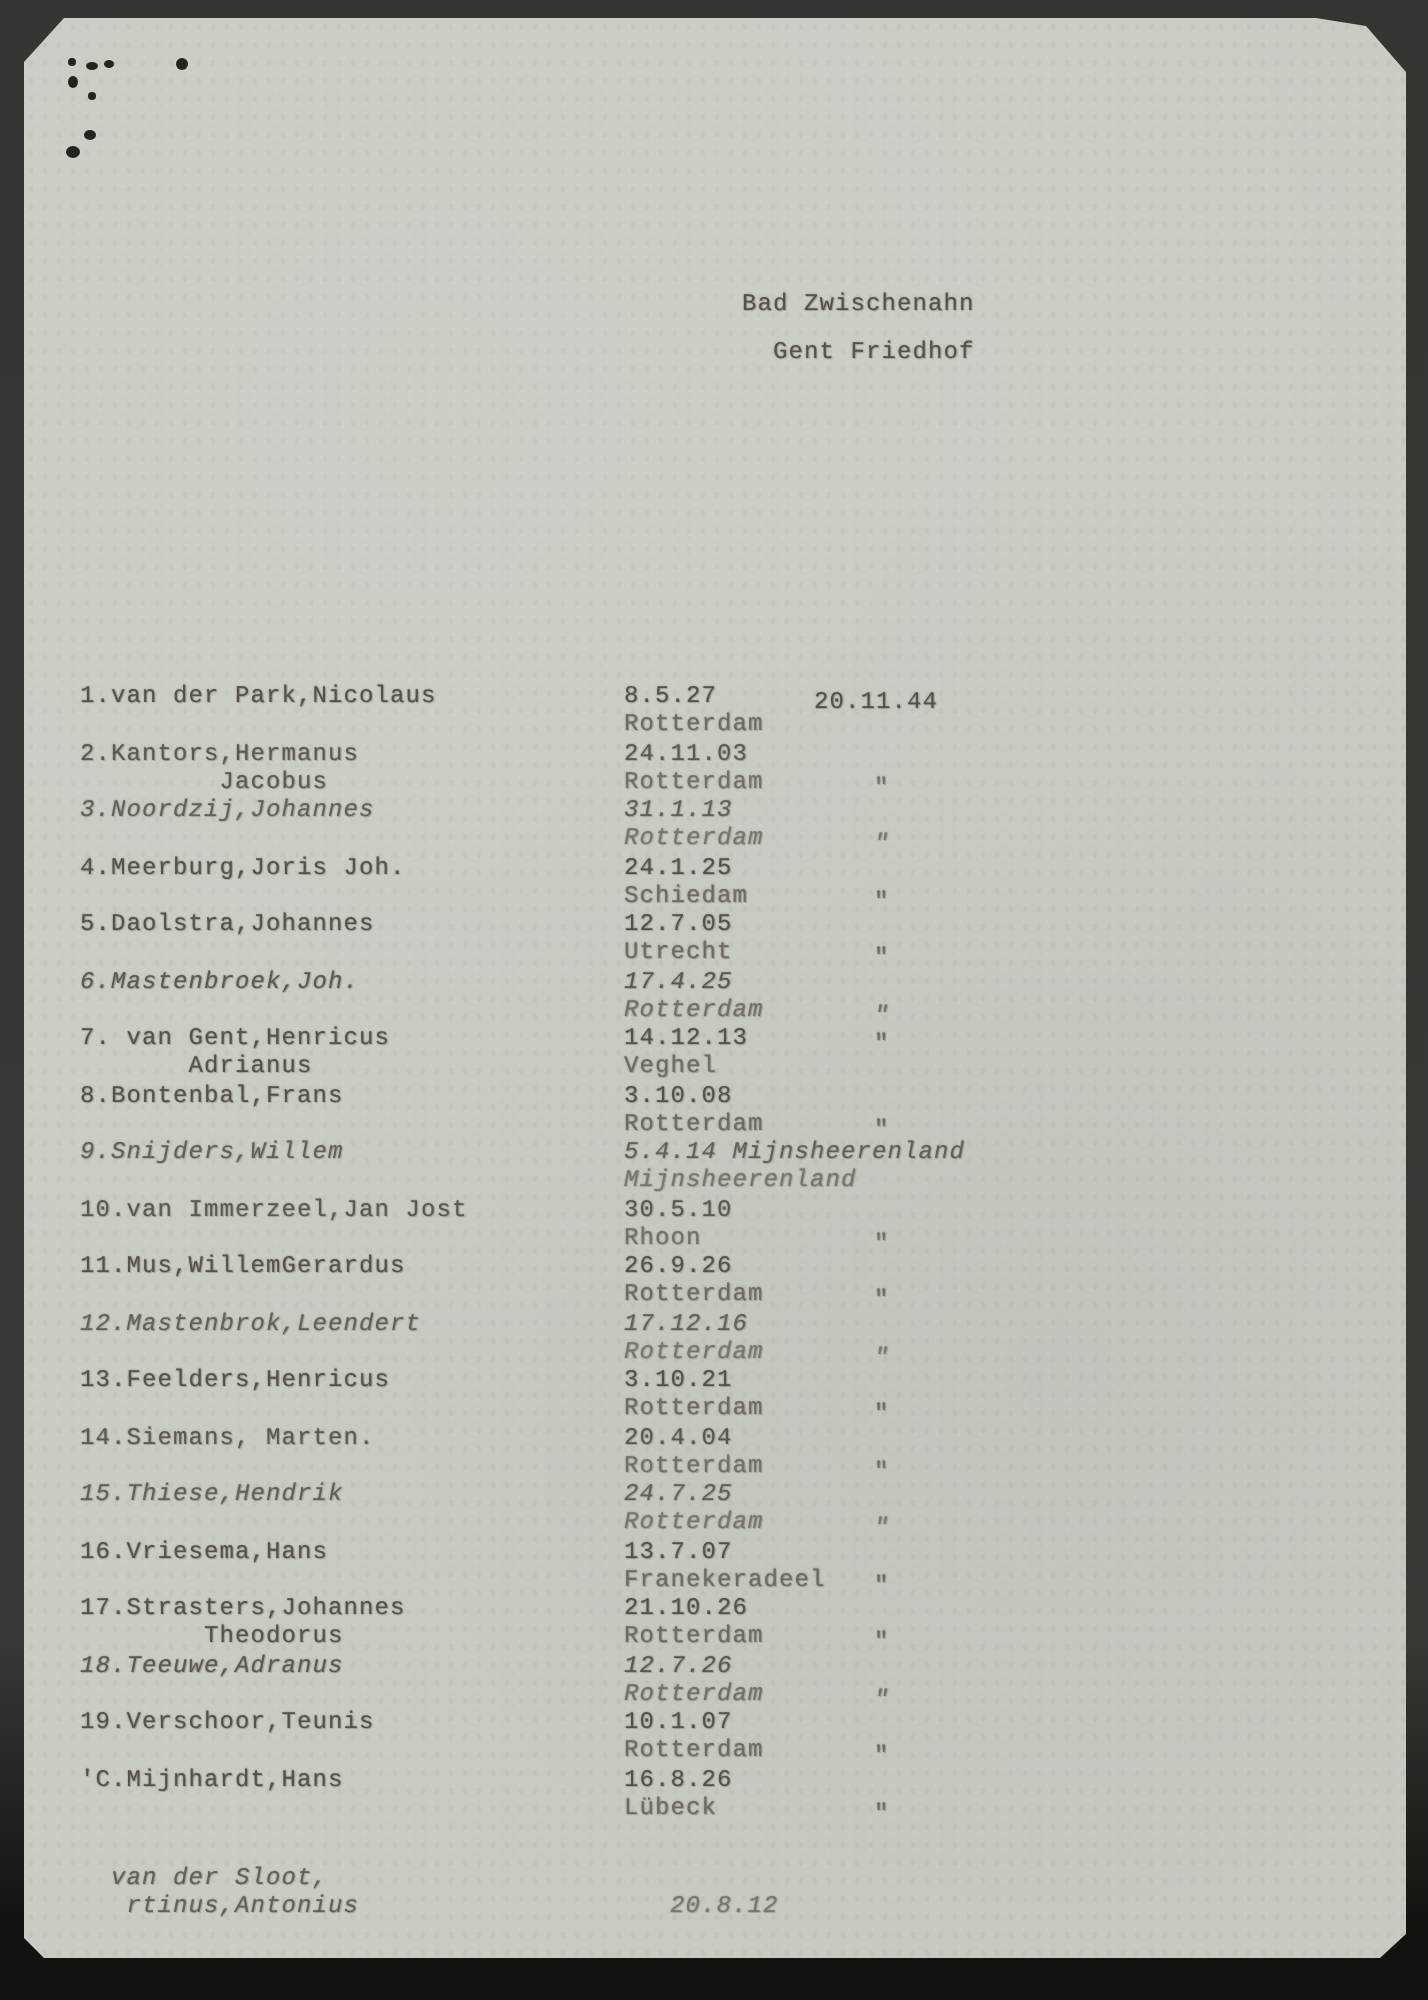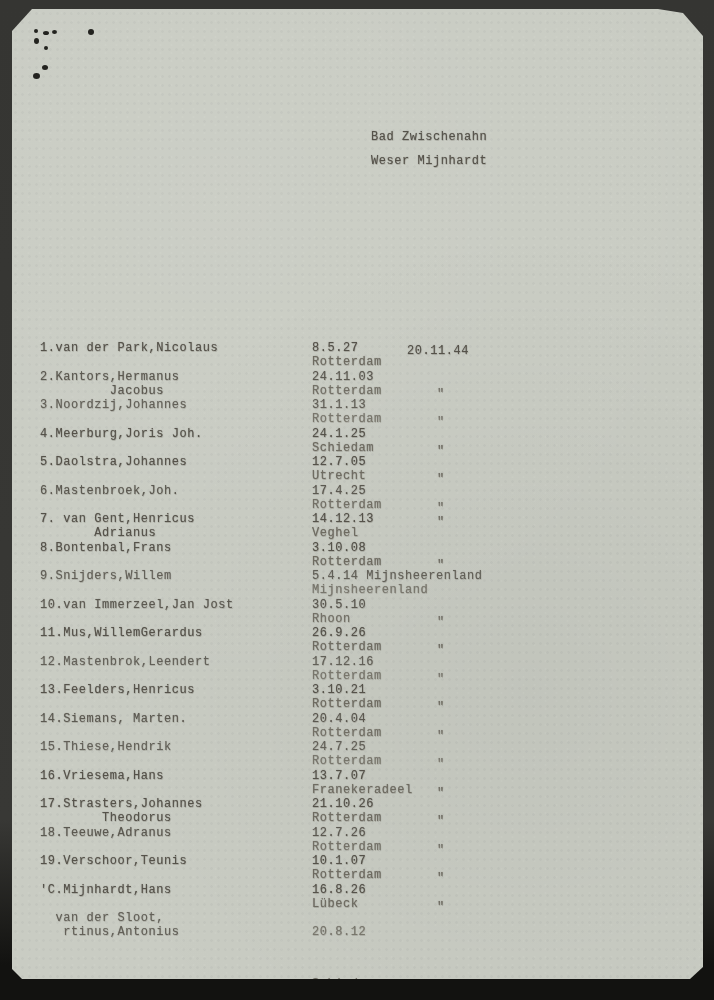--- a/index.html
+++ b/index.html
@@ -24,31 +24,31 @@
       radial-gradient(rgba(255,255,255,0.05) 1px, transparent 1.4px),
       var(--paper);
     background-size:auto,auto,7px 9px,11px 8px,auto;
     clip-path:polygon(20px 0, 646px 0, 671px 4px, 691px 27px, 691px 958px, 678px 970px, 10px 970px, 0 960px, 0 22px);
     color:var(--ink);
   }
   .typed{
     font-size:12px;letter-spacing:0.55px;white-space:pre;
     text-shadow:0 0 1px rgba(85,82,74,0.55), 0.6px 0.6px 0 rgba(85,82,74,0.22);
   }
-  .header-block{position:absolute;left:359px;top:116px;text-align:right;}
+  .header-block{position:absolute;left:359px;top:131px;text-align:right;}
   .header-block .typed{display:block;height:24px;line-height:24px;}
   .list{position:absolute;left:28px;top:332px;width:640px;}
   .entry{display:grid;grid-template-columns:272px 95px 1fr;}
   .line{height:14.25px;line-height:14.25px;white-space:pre;overflow:visible;}
   .place{color:var(--ink-light);}
   .death .line{transform:translateY(3px);}
   .death .ditto{padding-left:30px;color:var(--ink-light);}
-  .entry:nth-child(3n) .line{opacity:0.88;}
+  .entry:nth-child(3n) .line{opacity:0.88;font-style:italic;}
   .entry:nth-child(4n+2) .line{opacity:0.94;filter:blur(0.15px);}
-  .entry.last{margin-top:0;}
+  .entry.last{margin-top:21px;gap:23px;}
   .entry.footer{margin-top:23px;}
   .speck{position:absolute;background:#23231f;border-radius:50%;}
 </style>
 </head>
 <body>
 
 <div class="paper">
 
   <div>
     <div class="speck" style="left:22px;top:20px;width:4px;height:4px;"></div>
@@ -56,18 +56,18 @@
     <div class="speck" style="left:40px;top:21px;width:5px;height:4px;"></div>
     <div class="speck" style="left:76px;top:20px;width:6px;height:6px;"></div>
     <div class="speck" style="left:22px;top:29px;width:5px;height:6px;"></div>
     <div class="speck" style="left:32px;top:37px;width:4px;height:4px;"></div>
     <div class="speck" style="left:30px;top:56px;width:6px;height:5px;"></div>
     <div class="speck" style="left:21px;top:64px;width:7px;height:6px;"></div>
   </div>
 
   <div class="header-block">
     <span class="typed">Bad Zwischenahn</span>
-    <span class="typed">Weser Mijnhardt</span>
+    <span class="typed">Gent Friedhof</span>
   </div>
 
   <div class="list typed"><div class="entry"><div class="col name"><div class="line name1">1.van der Park,Nicolaus</div></div><div class="col mid"><div class="line date">8.5.27</div><div class="line place">Rotterdam</div></div><div class="col death"><div class="line d1">20.11.44</div><div class="line d2">&nbsp;</div></div></div><div class="entry"><div class="col name"><div class="line name1">2.Kantors,Hermanus</div><div class="line name2">         Jacobus</div></div><div class="col mid"><div class="line date">24.11.03</div><div class="line place">Rotterdam</div></div><div class="col death"><div class="line d1">&nbsp;</div><div class="line d2 ditto">"</div></div></div><div class="entry"><div class="col name"><div class="line name1">3.Noordzij,Johannes</div></div><div class="col mid"><div class="line date">31.1.13</div><div class="line place">Rotterdam</div></div><div class="col death"><div class="line d1">&nbsp;</div><div class="line d2 ditto">"</div></div></div><div class="entry"><div class="col name"><div class="line name1">4.Meerburg,Joris Joh.</div></div><div class="col mid"><div class="line date">24.1.25</div><div class="line place">Schiedam</div></div><div class="col death"><div class="line d1">&nbsp;</div><div class="line d2 ditto">"</div></div></div><div class="entry"><div class="col name"><div class="line name1">5.Daolstra,Johannes</div></div><div class="col mid"><div class="line date">12.7.05</div><div class="line place">Utrecht</div></div><div class="col death"><div class="line d1">&nbsp;</div><div class="line d2 ditto">"</div></div></div><div class="entry"><div class="col name"><div class="line name1">6.Mastenbroek,Joh.</div></div><div class="col mid"><div class="line date">17.4.25</div><div class="line place">Rotterdam</div></div><div class="col death"><div class="line d1">&nbsp;</div><div class="line d2 ditto">"</div></div></div><div class="entry"><div class="col name"><div class="line name1">7. van Gent,Henricus</div><div class="line name2">       Adrianus</div></div><div class="col mid"><div class="line date">14.12.13</div><div class="line place">Veghel</div></div><div class="col death"><div class="line d1 ditto">"</div><div class="line d2">&nbsp;</div></div></div><div class="entry"><div class="col name"><div class="line name1">8.Bontenbal,Frans</div></div><div class="col mid"><div class="line date">3.10.08</div><div class="line place">Rotterdam</div></div><div class="col death"><div class="line d1">&nbsp;</div><div class="line d2 ditto">"</div></div></div><div class="entry"><div class="col name"><div class="line name1">9.Snijders,Willem</div></div><div class="col mid"><div class="line date">5.4.14 Mijnsheerenland</div><div class="line place">Mijnsheerenland</div></div><div class="col death"><div class="line d1">&nbsp;</div><div class="line d2">&nbsp;</div></div></div><div class="entry"><div class="col name"><div class="line name1">10.van Immerzeel,Jan Jost</div></div><div class="col mid"><div class="line date">30.5.10</div><div class="line place">Rhoon</div></div><div class="col death"><div class="line d1">&nbsp;</div><div class="line d2 ditto">"</div></div></div><div class="entry"><div class="col name"><div class="line name1">11.Mus,WillemGerardus</div></div><div class="col mid"><div class="line date">26.9.26</div><div class="line place">Rotterdam</div></div><div class="col death"><div class="line d1">&nbsp;</div><div class="line d2 ditto">"</div></div></div><div class="entry"><div class="col name"><div class="line name1">12.Mastenbrok,Leendert</div></div><div class="col mid"><div class="line date">17.12.16</div><div class="line place">Rotterdam</div></div><div class="col death"><div class="line d1">&nbsp;</div><div class="line d2 ditto">"</div></div></div><div class="entry"><div class="col name"><div class="line name1">13.Feelders,Henricus</div></div><div class="col mid"><div class="line date">3.10.21</div><div class="line place">Rotterdam</div></div><div class="col death"><div class="line d1">&nbsp;</div><div class="line d2 ditto">"</div></div></div><div class="entry"><div class="col name"><div class="line name1">14.Siemans, Marten.</div></div><div class="col mid"><div class="line date">20.4.04</div><div class="line place">Rotterdam</div></div><div class="col death"><div class="line d1">&nbsp;</div><div class="line d2 ditto">"</div></div></div><div class="entry"><div class="col name"><div class="line name1">15.Thiese,Hendrik</div></div><div class="col mid"><div class="line date">24.7.25</div><div class="line place">Rotterdam</div></div><div class="col death"><div class="line d1">&nbsp;</div><div class="line d2 ditto">"</div></div></div><div class="entry"><div class="col name"><div class="line name1">16.Vriesema,Hans</div></div><div class="col mid"><div class="line date">13.7.07</div><div class="line place">Franekeradeel</div></div><div class="col death"><div class="line d1">&nbsp;</div><div class="line d2 ditto">"</div></div></div><div class="entry"><div class="col name"><div class="line name1">17.Strasters,Johannes</div><div class="line name2">        Theodorus</div></div><div class="col mid"><div class="line date">21.10.26</div><div class="line place">Rotterdam</div></div><div class="col death"><div class="line d1">&nbsp;</div><div class="line d2 ditto">"</div></div></div><div class="entry"><div class="col name"><div class="line name1">18.Teeuwe,Adranus</div></div><div class="col mid"><div class="line date">12.7.26</div><div class="line place">Rotterdam</div></div><div class="col death"><div class="line d1">&nbsp;</div><div class="line d2 ditto">"</div></div></div><div class="entry"><div class="col name"><div class="line name1">19.Verschoor,Teunis</div></div><div class="col mid"><div class="line date">10.1.07</div><div class="line place">Rotterdam</div></div><div class="col death"><div class="line d1">&nbsp;</div><div class="line d2 ditto">"</div></div></div><div class="entry"><div class="col name"><div class="line name1">'C.Mijnhardt,Hans</div></div><div class="col mid"><div class="line date">16.8.26</div><div class="line place">Lübeck</div></div><div class="col death"><div class="line d1">&nbsp;</div><div class="line d2 ditto">"</div></div></div><div class="entry last"><div class="col name"><div class="line name1">  van der Sloot,</div><div class="line name2">   rtinus,Antonius</div></div><div class="col mid"><div class="line date">&nbsp;</div><div class="line place">20.8.12</div></div><div class="col death"><div class="line d1">&nbsp;</div><div class="line d2">&nbsp;</div></div></div><div class="entry footer"><div class="col name"><div class="line name1">&nbsp;</div></div><div class="col mid"><div class="line date">&nbsp;</div><div class="line place">Schiedam</div></div><div class="col death"><div class="line d1">&nbsp;</div><div class="line d2 ditto">"</div></div></div></div>
 
 </div>
 
 </body></html>

